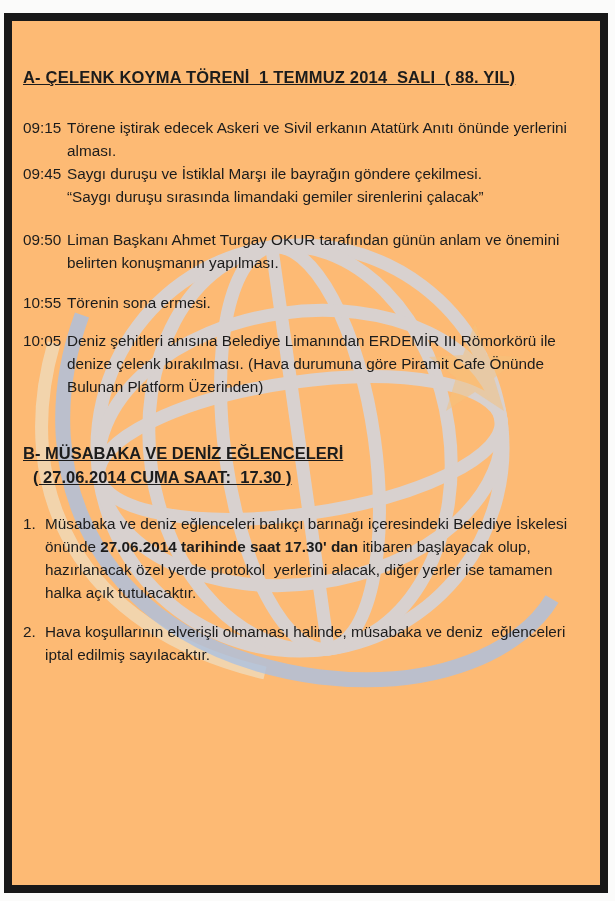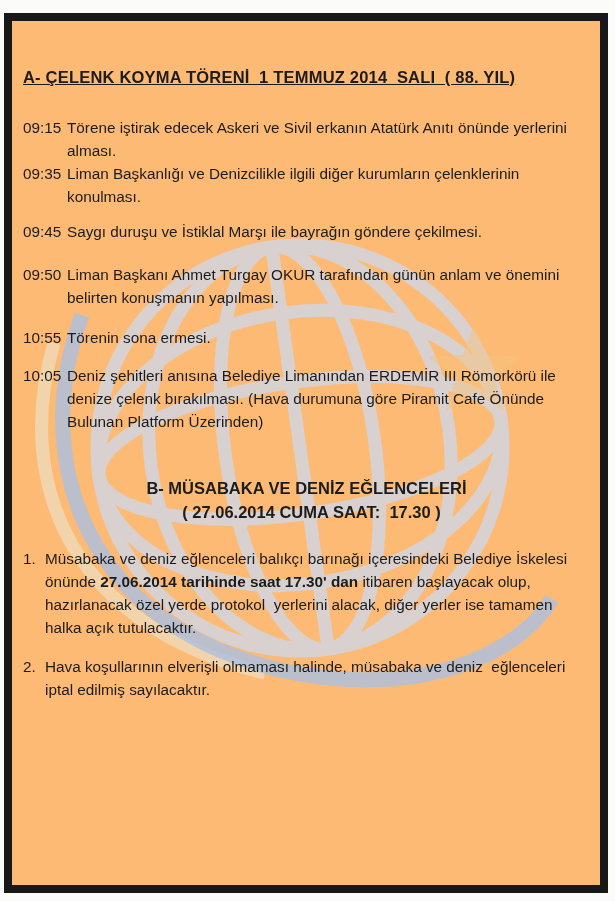--- a/index.html
+++ b/index.html
@@ -67,22 +67,22 @@
   .sched-row.r8 { margin-bottom: 8px; }
   .section-b-head {
     margin-top: 43px;
     margin-bottom: 23px;
     font-weight: bold;
     font-size: 16.5px;
     line-height: 24px;
   }
   .section-b-head .bh1,
   .section-b-head .bh2 {
+    text-decoration: underline;
     white-space: pre-wrap;
-    text-align: center;
   }
   .section-b-head .bh2 { padding-left: 10px; }
   .list-item {
     display: grid;
     grid-template-columns: 22px 1fr;
     font-size: 15.3px;
     line-height: 23px;
     margin-bottom: 16px;
   }
   .list-item .li-text { white-space: pre-wrap; }
@@ -109,28 +109,25 @@
     </svg>
 
     <div class="content">
 
       <p class="h-a">A- ÇELENK KOYMA TÖRENİ  1 TEMMUZ 2014  SALI  ( 88. YIL)</p>
 
       <div class="sched-row r1">
         <span class="time">09:15</span>
         <span class="evt">Törene iştirak edecek Askeri ve Sivil erkanın Atatürk Anıtı önünde yerlerini  alması.</span>
       </div>
-      <div class="sched-row r4">
-        <span class="time">09:35</span>
-        <span class="evt">Liman Başkanlığı ve Denizcilikle ilgili diğer kurumların çelenklerinin konulması.</span>
-      </div>
       <div class="sched-row r5">
         <span class="time">09:45</span>
         <span>
           <span class="evt">Saygı duruşu ve İstiklal Marşı ile bayrağın göndere çekilmesi.</span>
+          <div class="evt-note">“Saygı duruşu sırasında limandaki gemiler sirenlerini çalacak”</div>
         </span>
       </div>
       <div class="sched-row r6">
         <span class="time">09:50</span>
         <span class="evt">Liman Başkanı Ahmet Turgay OKUR tarafından günün anlam ve önemini belirten konuşmanın yapılması.</span>
       </div>
       <div class="sched-row r7">
         <span class="time">10:55</span>
         <span class="evt">Törenin sona ermesi.</span>
       </div>

